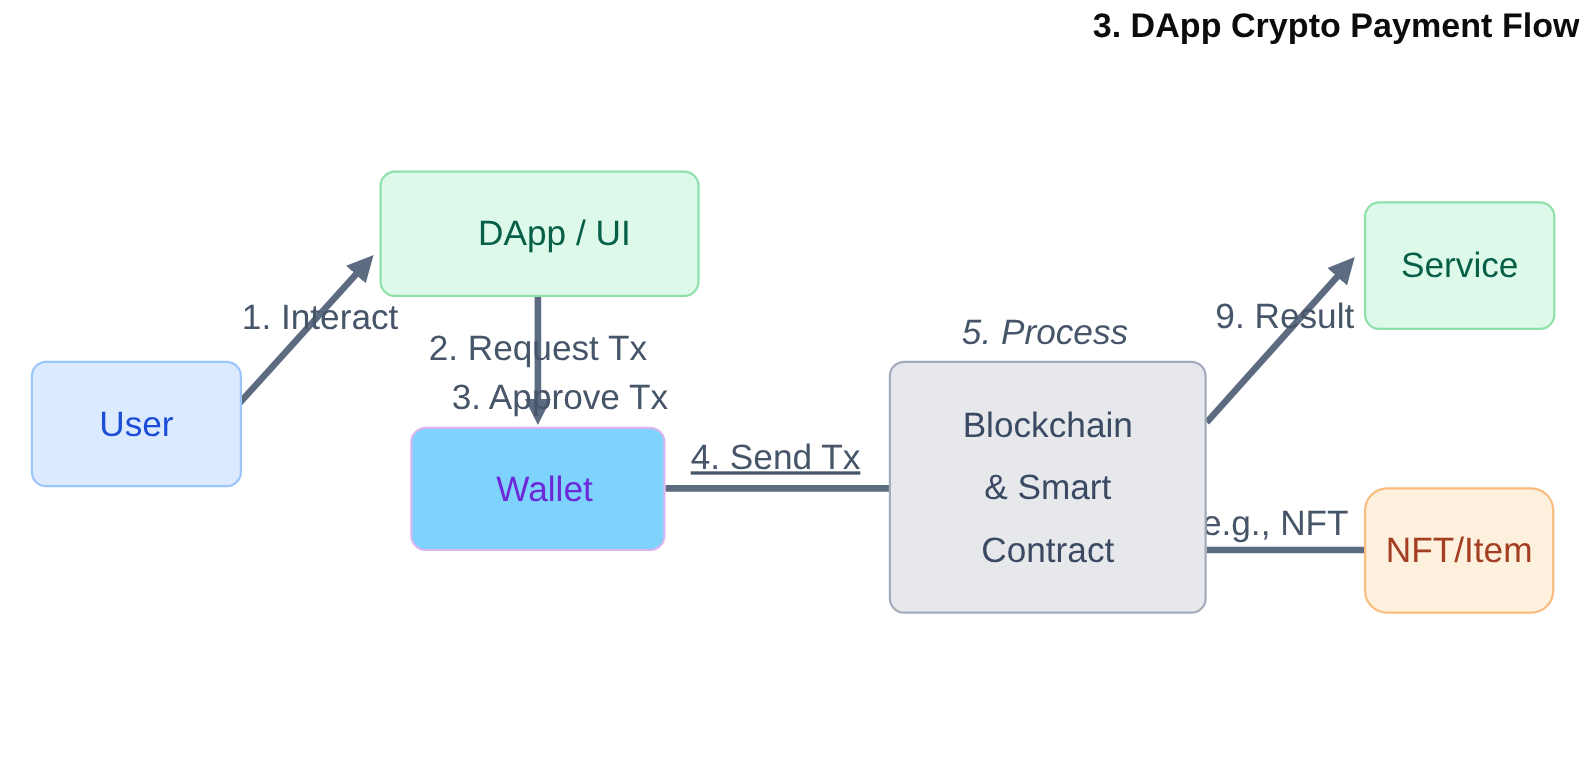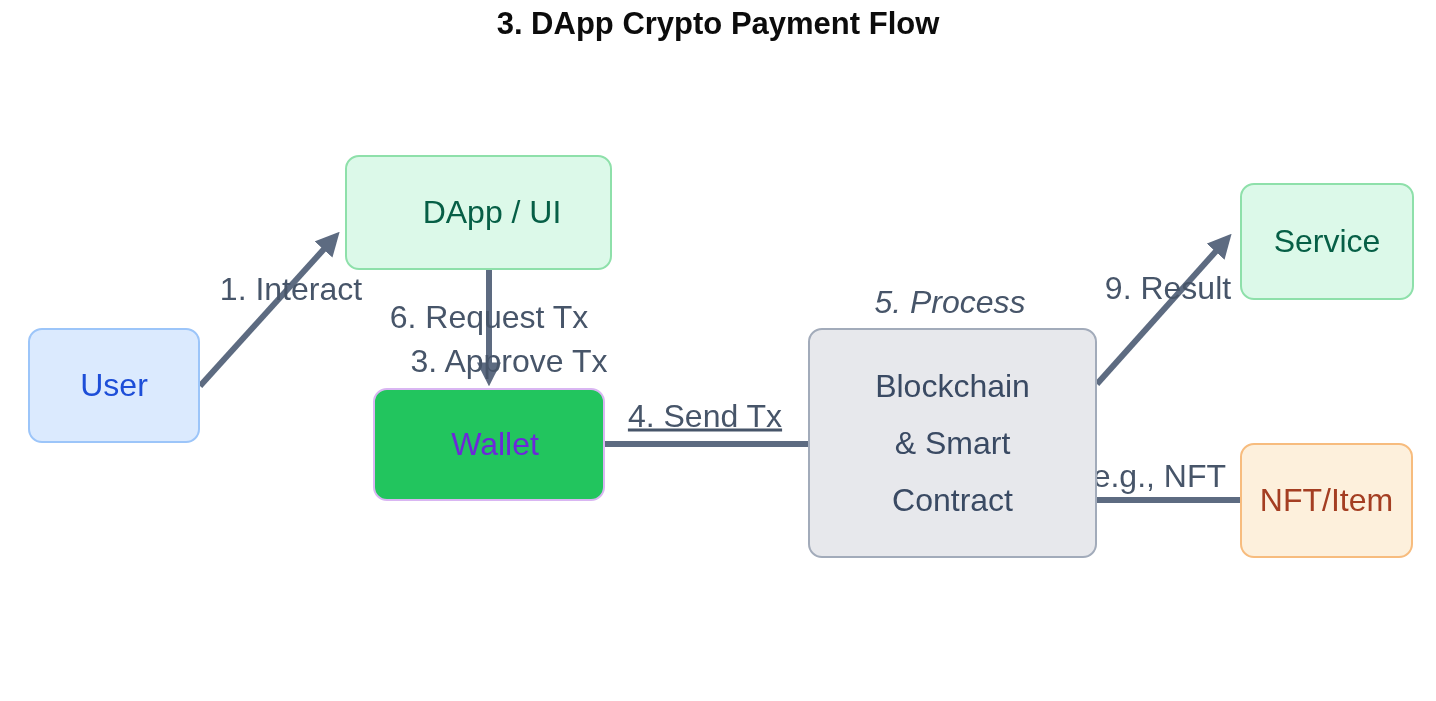--- a/index.html
+++ b/index.html
@@ -13,21 +13,21 @@
     width: 1436px;
     height: 701px;
     background: #ffffff;
     overflow: hidden;
   }
   .diagram-title {
     position: absolute;
     top: 6px;
     left: 0;
     width: 100%;
-    text-align: center;
+    text-align: right;
     font-size: 31px;
     font-weight: bold;
     color: #0c0c0c;
     z-index: 4;
   }
   svg.edges {
     position: absolute;
     left: 0;
     top: 0;
     width: 1436px;
@@ -54,22 +54,22 @@
     align-items: center;
     justify-content: center;
     font-size: 32px;
     text-align: center;
     z-index: 3;
   }
   .node.multiline .line {
     line-height: 57px;
   }
   
-  .node-user       { left: 28px;   top: 328px; width: 172px; height: 115px; }
-  .node-dapp       { left: 345px;  top: 155px; width: 267px; height: 115px; padding-left: 27px; }
+  .node-user       { left: 28px;   top: 328px; width: 192px; height: 115px; }
+  .node-dapp       { left: 345px;  top: 155px; width: 291px; height: 115px; padding-left: 27px; }
   .node-wallet     { left: 373px;  top: 388px; width: 232px; height: 113px; }
   .node-blockchain { left: 808px;  top: 328px; width: 289px; height: 230px; }
   .node-service    { left: 1240px; top: 183px; width: 174px; height: 117px; }
   .node-nft        { left: 1240px; top: 443px; width: 173px; height: 115px; }
   
   .elabel-interact { left: 275px;  top: 289px; }
   .elabel-request  { left: 489px;  top: 317px; }
   .elabel-approve  { left: 509px;  top: 361px; }
   .elabel-send     { left: 705px;  top: 416px; }
   .elabel-process  { left: 950px;  top: 302px; }
@@ -90,46 +90,46 @@
       </marker>
     </defs>
     <path d="M 200 386 L 334 238" fill="none" stroke-width="6" marker-end="url(#arrowhead)" style="stroke: rgb(93, 107, 129);"></path>
     <path d="M 489 270 L 489 378" fill="none" stroke-width="6" marker-end="url(#arrowhead)" style="stroke: rgb(93, 107, 129);"></path>
     <path d="M 605 444 L 812 444" fill="none" stroke-width="6" style="stroke: rgb(93, 107, 129);"></path>
     <path d="M 1097 384 L 1226 240" fill="none" stroke-width="6" marker-end="url(#arrowhead)" style="stroke: rgb(93, 107, 129);"></path>
     <path d="M 1097 500 L 1243 500" fill="none" stroke-width="6" style="stroke: rgb(93, 107, 129);"></path>
   </svg>
 
   <div class="elabel elabel-interact" style="color: rgb(71, 85, 105); margin-left: 16px;">1. Interact</div>
-  <div class="elabel elabel-request" style="color: rgb(71, 85, 105);">6. Request Tx</div>
+  <div class="elabel elabel-request" style="color: rgb(71, 85, 105);">2. Request Tx</div>
   <div class="elabel elabel-approve" style="color: rgb(71, 85, 105);">3. Approve Tx</div>
   <div class="elabel elabel-send" style="color: rgb(71, 85, 105); text-decoration: underline;">4. Send Tx</div>
   <div class="elabel elabel-process" style="color: rgb(71, 85, 105); font-style: italic;">5. Process</div>
   <div class="elabel elabel-result" style="color: rgb(71, 85, 105);">9. Result</div>
   <div class="elabel left-anchor elabel-nftnote" style="color: rgb(71, 85, 105);">(e.g., NFT</div>
 
   <div class="node node-user" style="background: rgb(219, 234, 254); border-color: rgb(156, 197, 249); color: rgb(29, 78, 216);">
     <span>User</span>
   </div>
 
   <div class="node node-dapp" style="background: rgb(220, 249, 233); border-color: rgb(142, 224, 170); color: rgb(6, 95, 70);">
     <span>DApp / UI</span>
   </div>
 
-  <div class="node node-wallet" style="background: #22c55e; border-color: rgb(217, 182, 242); color: rgb(109, 40, 217); padding-left: 12px;">
+  <div class="node node-wallet" style="background: #7dd3fc; border-color: rgb(217, 182, 242); color: rgb(109, 40, 217); padding-left: 12px;">
     <span>Wallet</span>
   </div>
 
   <div class="node node-blockchain multiline" style="background: rgb(231, 232, 236); border-color: rgb(162, 171, 186); color: rgb(58, 74, 99);">
     <span class="line">Blockchain</span>
     <span class="line">&amp; Smart</span>
     <span class="line">Contract</span>
   </div>
 
   <div class="node node-service" style="background: rgb(220, 249, 233); border-color: rgb(142, 224, 170); color: rgb(6, 95, 70);">
     <span>Service</span>
   </div>
 
-  <div class="node node-nft" style="background: rgb(253, 240, 220); border-color: rgb(247, 188, 126); color: rgb(164, 62, 34);">
+  <div class="node node-nft" style="background: rgb(253, 240, 220); border-color: rgb(247, 188, 126); color: rgb(164, 62, 34); border-radius: 21px;">
     <span>NFT/Item</span>
   </div>
 
 </div>
 
 </body></html>

